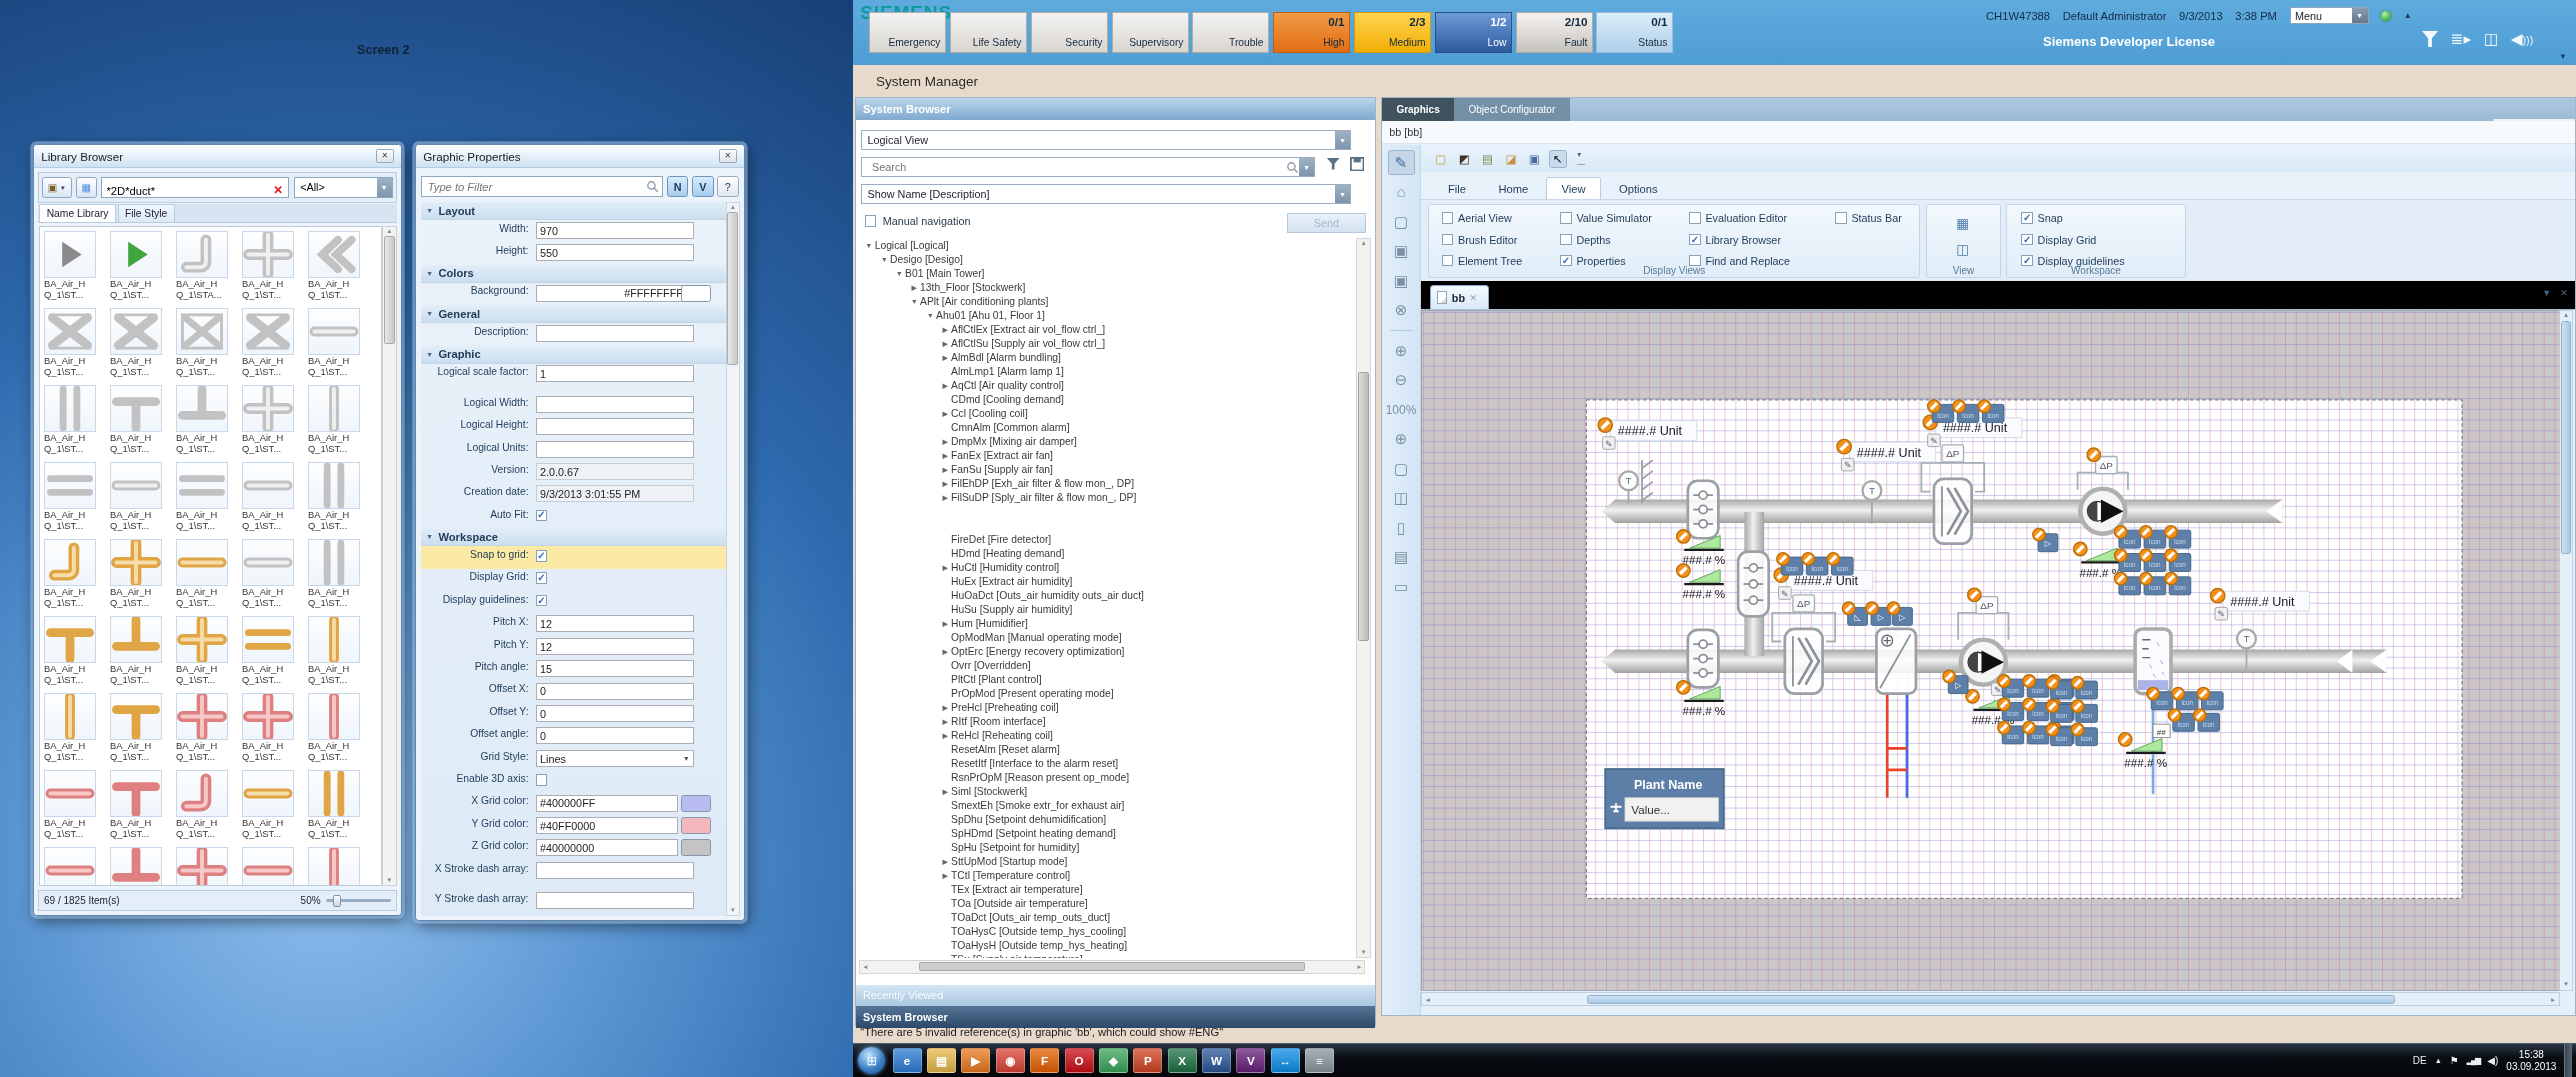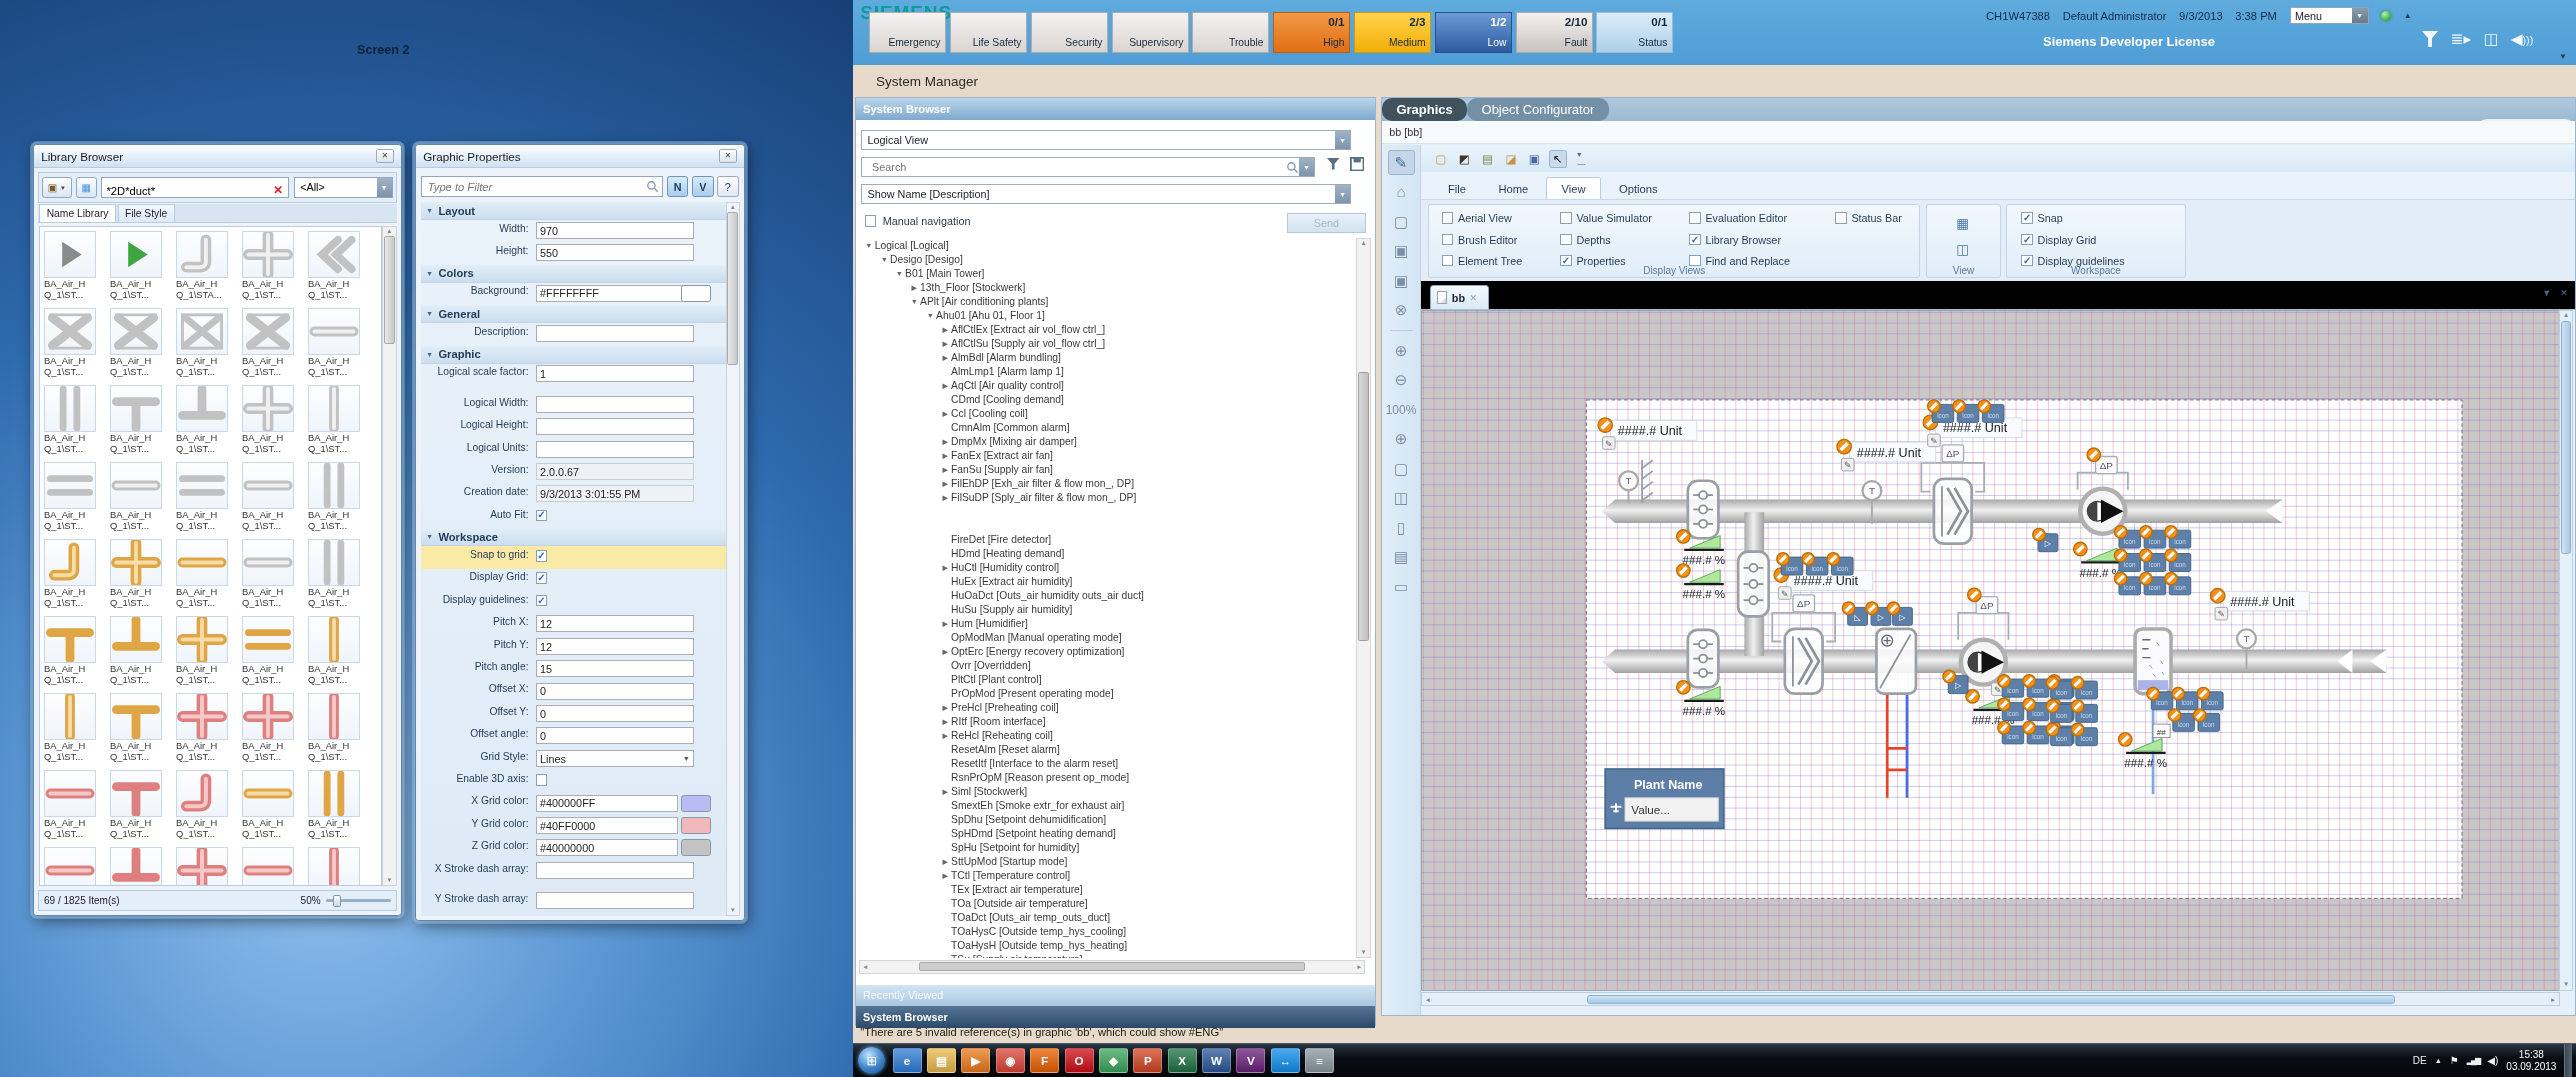--- a/index.html
+++ b/index.html
@@ -109,21 +109,21 @@
     display:flex;align-items:center;justify-content:space-between;font-size:6.3px;color:#888;padding:0 1.8px;}
   .hthumb{width:386px;height:9px;background:#CDCDCD;border:0.9px solid #A8A8A8;border-radius:1.8px;}
   .rvbar{position:absolute;left:0;top:887px;right:0;height:20.7px;background:linear-gradient(#D4E5F3,#A9C7E1);
     color:#F8FBFE;font-size:10.8px;display:flex;align-items:center;padding-left:7.2px;}
   .sbbar{position:absolute;left:0;top:908px;right:0;height:21.5px;background:linear-gradient(#567596,#2B4968);
     color:#FFF;font-size:10.8px;font-weight:bold;display:flex;align-items:center;padding-left:7.2px;}
   #statusline{position:absolute;left:0;top:1026px;width:1723px;height:17px;font-size:11.2px;color:#1A1A1A;padding-left:7.2px;}
   
   #gfx{position:absolute;left:528px;top:97px;width:1195px;height:919px;background:#E6F0FA;border:0.9px solid #9DB6CC;}
   .gtabbar{position:absolute;left:0;top:0;right:0;height:23px;background:linear-gradient(#AFC8DE,#9CBAD4);display:flex;}
-  .gtab{height:23px;display:flex;align-items:center;padding:0 14.4px;font-size:13px;color:#FFF;border-radius:10px;}
+  .gtab{height:23px;display:flex;align-items:center;padding:0 14.4px;font-size:10px;color:#FFF;}
   .gtab.sel{background:#41525F;font-weight:bold;}
   .gtab.oc{background:#7490A6;}
   .gtab.eng{position:absolute;right:0;top:0;background:linear-gradient(#EAF3FB,#C9DDEF);color:#2A4A66;border-left:0.9px solid #8AA8C4;margin-top:21px;}
   .bbstrip{position:absolute;left:0;top:23px;right:0;height:23px;background:#F6FAFD;border-bottom:0.9px solid #D8E4F0;
     font-size:10.8px;color:#333;display:flex;align-items:center;padding-left:7.2px;}
   #tools{position:absolute;left:0;top:47px;width:39px;bottom:0;background:linear-gradient(90deg,#E2EEF9,#D3E5F4);
     border-right:0.9px solid #C2D4E6;display:flex;flex-direction:column;align-items:center;padding-top:5.4px;}
   .tico{width:27px;height:25px;display:flex;align-items:center;justify-content:center;font-size:15.3px;color:#7A8FA4;margin-bottom:4.5px;border-radius:2.7px;}
   .tico.sel{background:#C4D6E8;border:0.9px solid #9AB4CC;color:#3A6A9C;}
   .tico.pct{font-size:12px;color:#7A8FA4;}
@@ -537,21 +537,21 @@
         <div class="prow" style="height: 22.4px;">
           <div class="plabel">Height:</div>
           <div class="pfield">550</div>
         </div>
         <div class="sechdr">
           <span class="ar">▼</span>
           <span>Colors</span>
         </div>
         <div class="prow" style="height: 22.4px;">
           <div class="plabel">Background:</div>
-          <div class="pfield" style="width: 152px;">#FFFFFFFF</div>
+          <div class="pfield" style="width: 152px; text-align: right;">#FFFFFFFF</div>
           <div class="pswatch" style="background: rgb(255, 255, 255);"></div>
         </div>
         <div class="sechdr">
           <span class="ar">▼</span>
           <span>General</span>
         </div>
         <div class="prow" style="height: 22.4px;">
           <div class="plabel">Description:</div>
           <div class="pfield"></div>
         </div>

